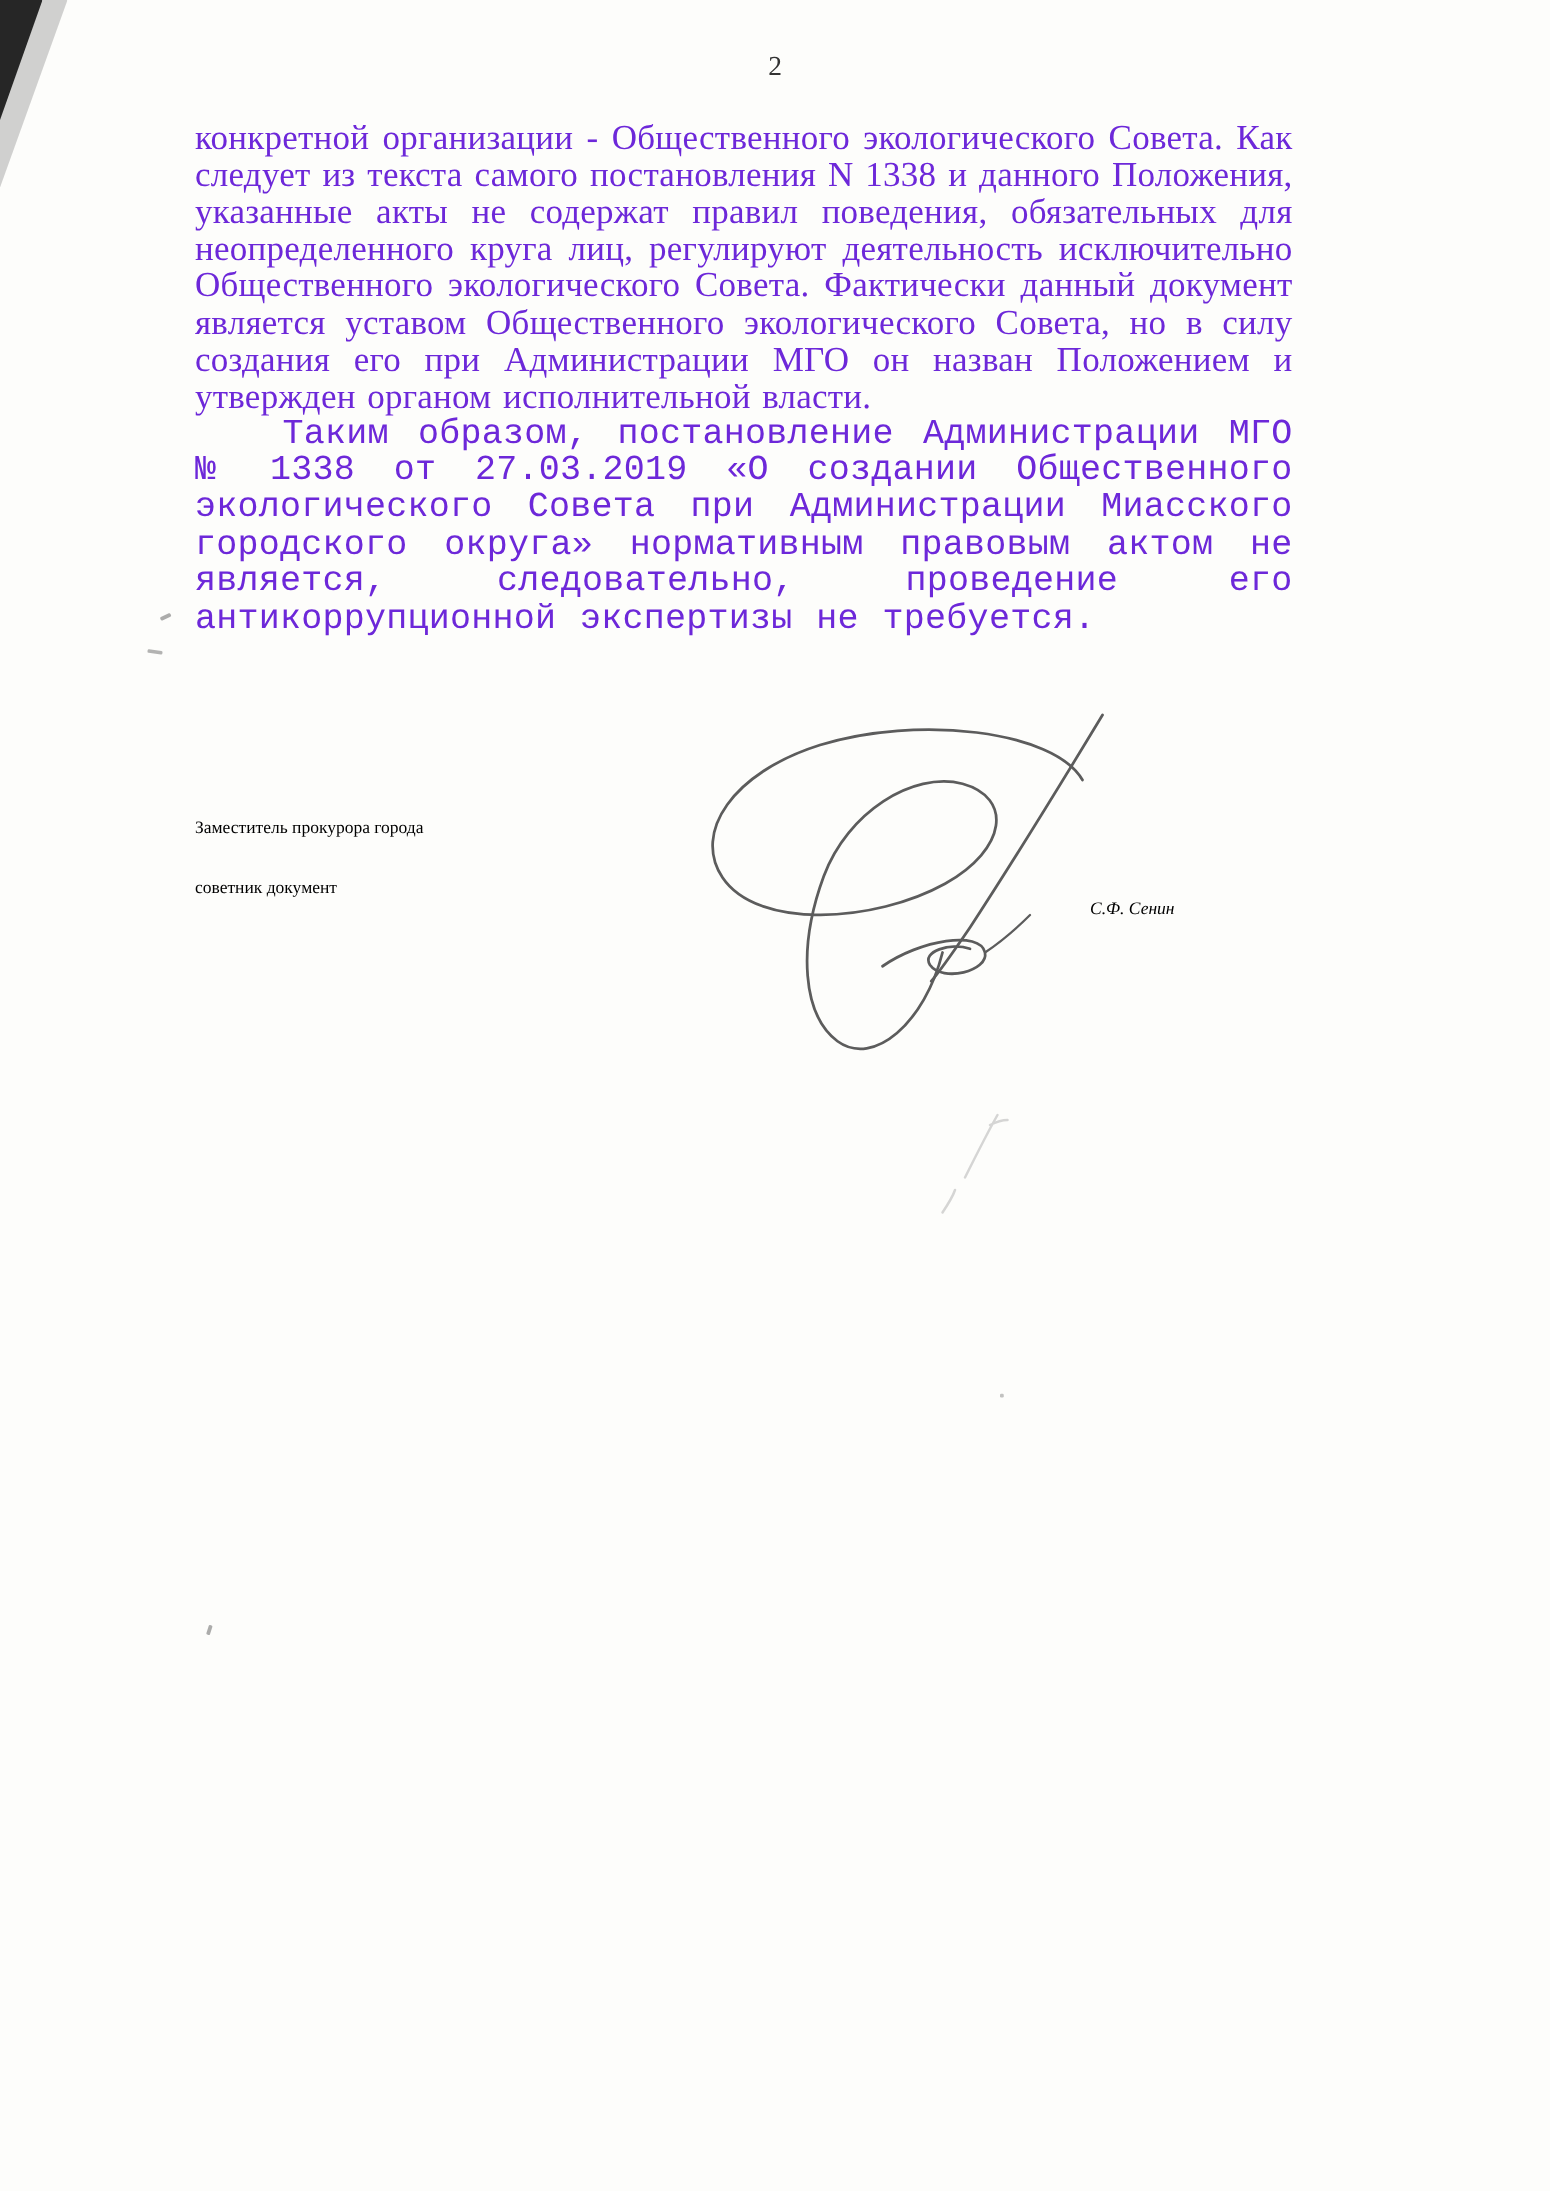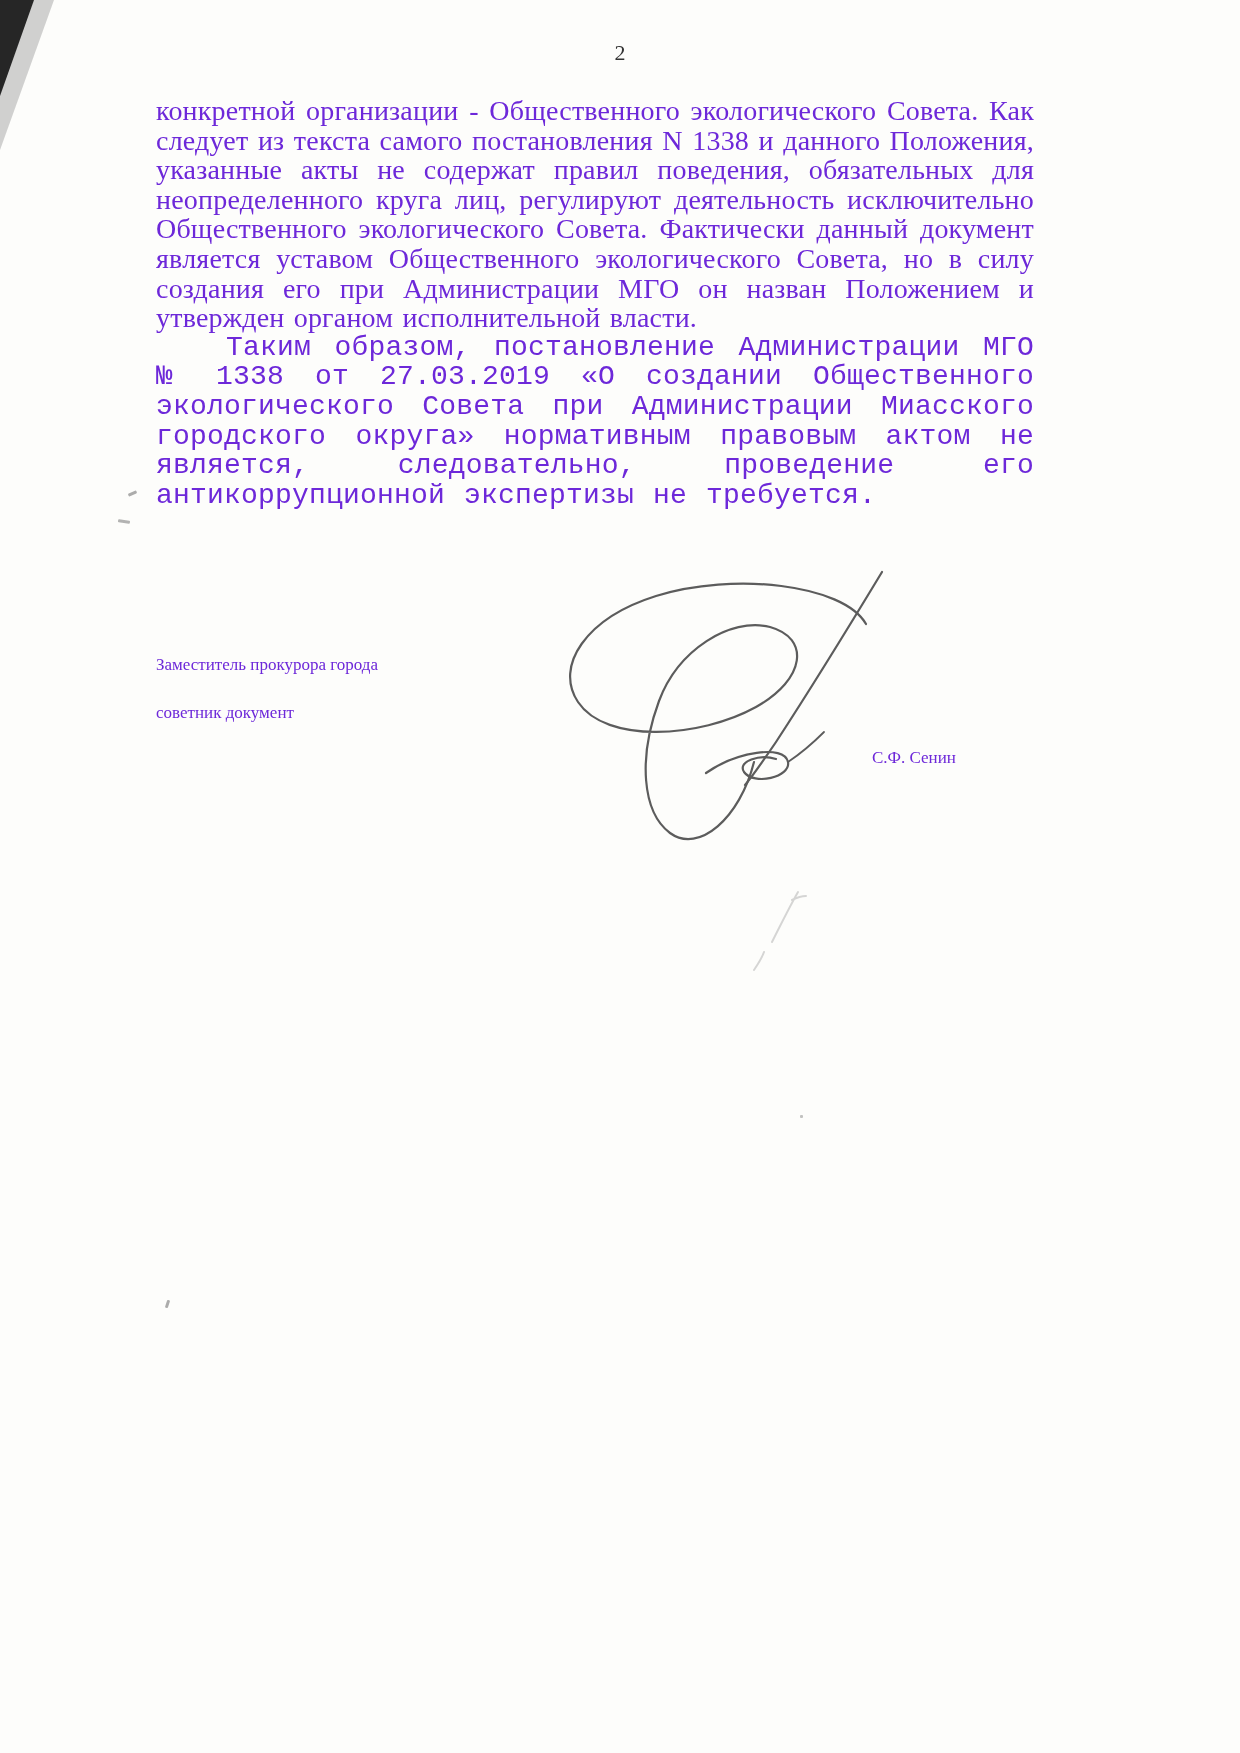--- a/index.html
+++ b/index.html
@@ -45,27 +45,27 @@
     text-align: justify;
     letter-spacing: 0.2px;
     word-spacing: 2px;
     color: #6d28d9;
     margin-top: 10px;
   }
   .para { text-indent: 0; }
   .para.indented { text-indent: 70px; font-family: Liberation Mono, monospace; }
   .sig-text {
     position: absolute;
-    font-size: 17px;
-    color: #6d28d9;
+    font-size: 14px;
+    color: #000000;
     white-space: nowrap;
   }
   .sig-line1 { left: 156px; top: 655px; }
   .sig-line2 { left: 156px; top: 703px; }
-  .signer-name { left: 872px; top: 748px; }
+  .signer-name { left: 872px; top: 720px; font-style: italic; }
   .signature-svg {
     position: absolute;
     left: 548px; top: 566px;
     width: 350px; height: 296px;
   }
   .speck {
     position: absolute;
     background: #6a6a6a;
     border-radius: 1px;
   }

